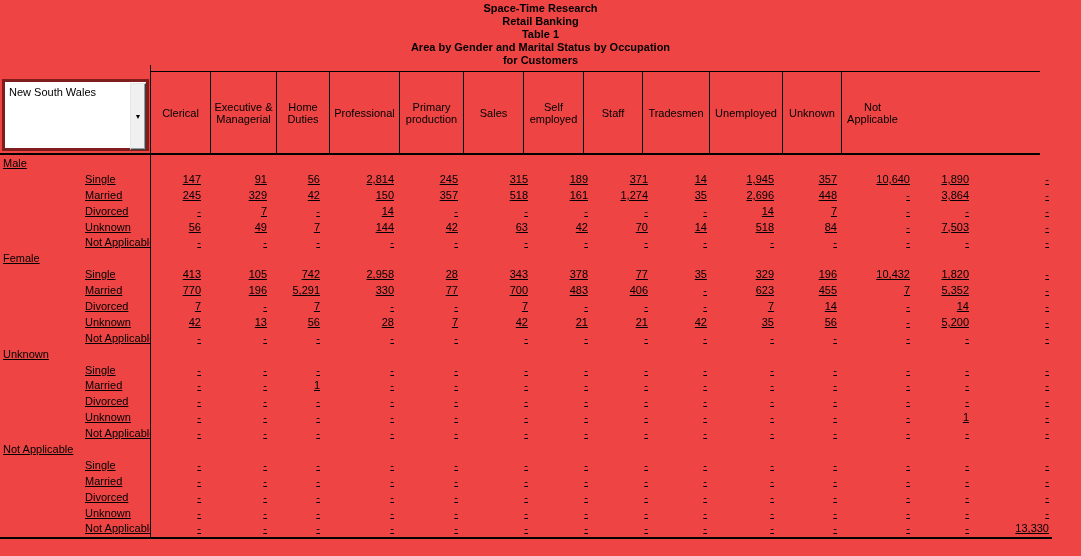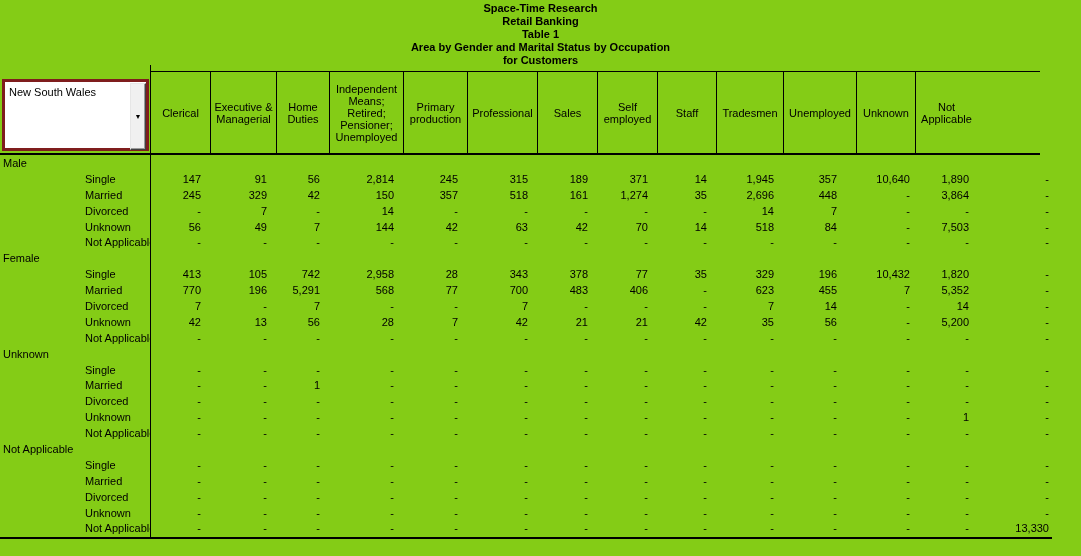--- a/index.html
+++ b/index.html
@@ -1,17 +1,17 @@
 <!DOCTYPE html>
 <html><head>
 <meta charset="utf-8">
 <style>
   html,body { margin:0; padding:0; background:#fff; }
   .page {
-    position:relative; width:1081px; height:556px; background:#84cc16;
+    position:relative; width:1081px; height:556px; background:#ef4444;
     font-family:"Liberation Sans", sans-serif; font-size:11px; color:#000;
     overflow:hidden;
   }
   .titles {
     position:absolute; top:2px; left:0; width:100%;
     text-align:center; font-weight:bold; line-height:13px;
   }
   .rule { position:absolute; background:#000; }
 
   
@@ -35,21 +35,21 @@
   }
   .hcell {
     box-sizing:border-box; border-right:1px solid #000;
     display:flex; align-items:center; justify-content:center;
     text-align:center; line-height:12px; padding:1px 2px;
   }
   .hcell:last-child { border-right:none; }
 
   
   .tbody { position:absolute; left:0; top:156px; }
-  .trow { display:flex; height:15.9px; line-height:15.9px; white-space:nowrap; }
+  .trow { display:flex; height:15.9px; line-height:15.9px; white-space:nowrap;text-decoration:underline; }
   .rlabel { width:151px; box-sizing:border-box; overflow:hidden; }
   .rlabel.section { padding-left:3px; }
   .rlabel.sub { padding-left:85px; }
   .dcell { box-sizing:border-box; text-align:right; padding-right:10px; }
 </style>
 </head>
 <body>
 
 <div class="page">
 
@@ -70,23 +70,22 @@
     <span class="nsw-label">New South Wales</span>
     <div class="dd-btn">
       <span>▼</span>
     </div>
   </div>
 
   <div class="header-row">
       <div class="hcell" style="width: 60px;">Clerical</div>
       <div class="hcell" style="width: 66px;">Executive &amp; Managerial</div>
       <div class="hcell" style="width: 53px;">Home Duties</div>
-      <div class="hcell" style="width: 74px;">Independent Means; Retired; Pensioner; Unemployed</div>
+      <div class="hcell" style="width: 70px;">Professional</div>
       <div class="hcell" style="width: 64px;">Primary production</div>
-      <div class="hcell" style="width: 70px;">Professional</div>
       <div class="hcell" style="width: 60px;">Sales</div>
       <div class="hcell" style="width: 60px;">Self employed</div>
       <div class="hcell" style="width: 59px;">Staff</div>
       <div class="hcell" style="width: 67px;">Tradesmen</div>
       <div class="hcell" style="width: 73px;">Unemployed</div>
       <div class="hcell" style="width: 59px;">Unknown</div>
       <div class="hcell" style="width: 61px;">Not Applicable</div>
     </div>
 
   <div class="tbody">
@@ -196,21 +195,21 @@
         <div class="dcell" style="width: 63px;">196</div>
         <div class="dcell" style="width: 73px;">10,432</div>
         <div class="dcell" style="width: 59px;">1,820</div>
         <div class="dcell" style="width: 73px; padding-right: 3px;">-</div>
       </div>
       <div class="trow">
         <div class="rlabel sub">Married</div>
         <div class="dcell" style="width: 60px;">770</div>
         <div class="dcell" style="width: 66px;">196</div>
         <div class="dcell" style="width: 53px;">5,291</div>
-        <div class="dcell" style="width: 74px;">568</div>
+        <div class="dcell" style="width: 74px;">330</div>
         <div class="dcell" style="width: 64px;">77</div>
         <div class="dcell" style="width: 70px;">700</div>
         <div class="dcell" style="width: 60px;">483</div>
         <div class="dcell" style="width: 60px;">406</div>
         <div class="dcell" style="width: 59px;">-</div>
         <div class="dcell" style="width: 67px;">623</div>
         <div class="dcell" style="width: 63px;">455</div>
         <div class="dcell" style="width: 73px;">7</div>
         <div class="dcell" style="width: 59px;">5,352</div>
         <div class="dcell" style="width: 73px; padding-right: 3px;">-</div>

